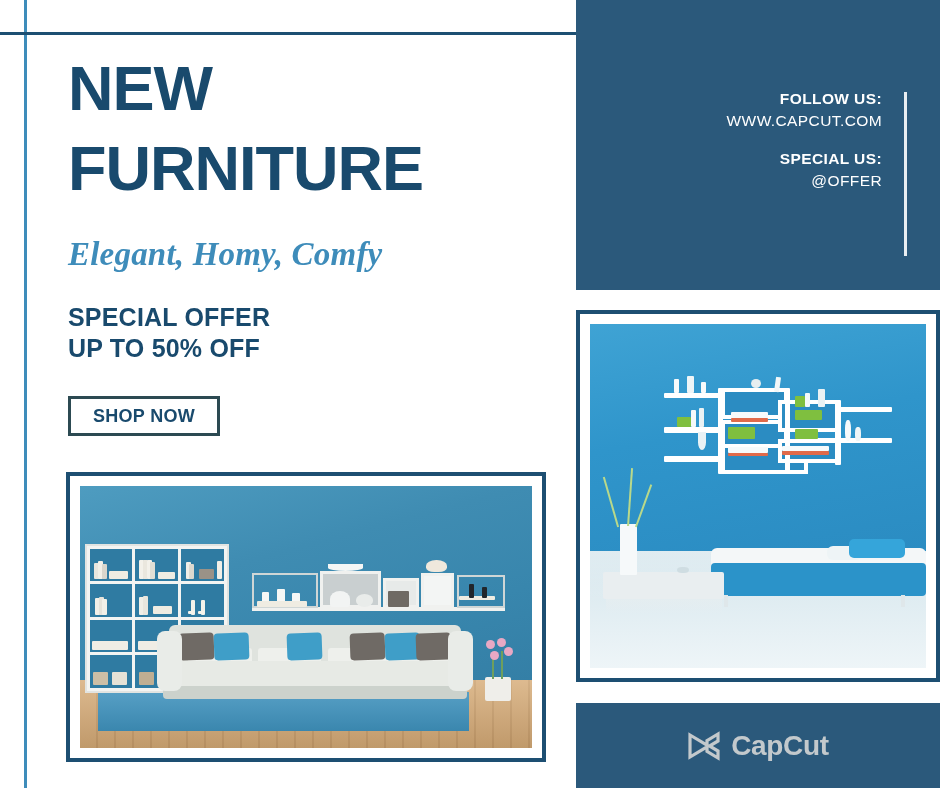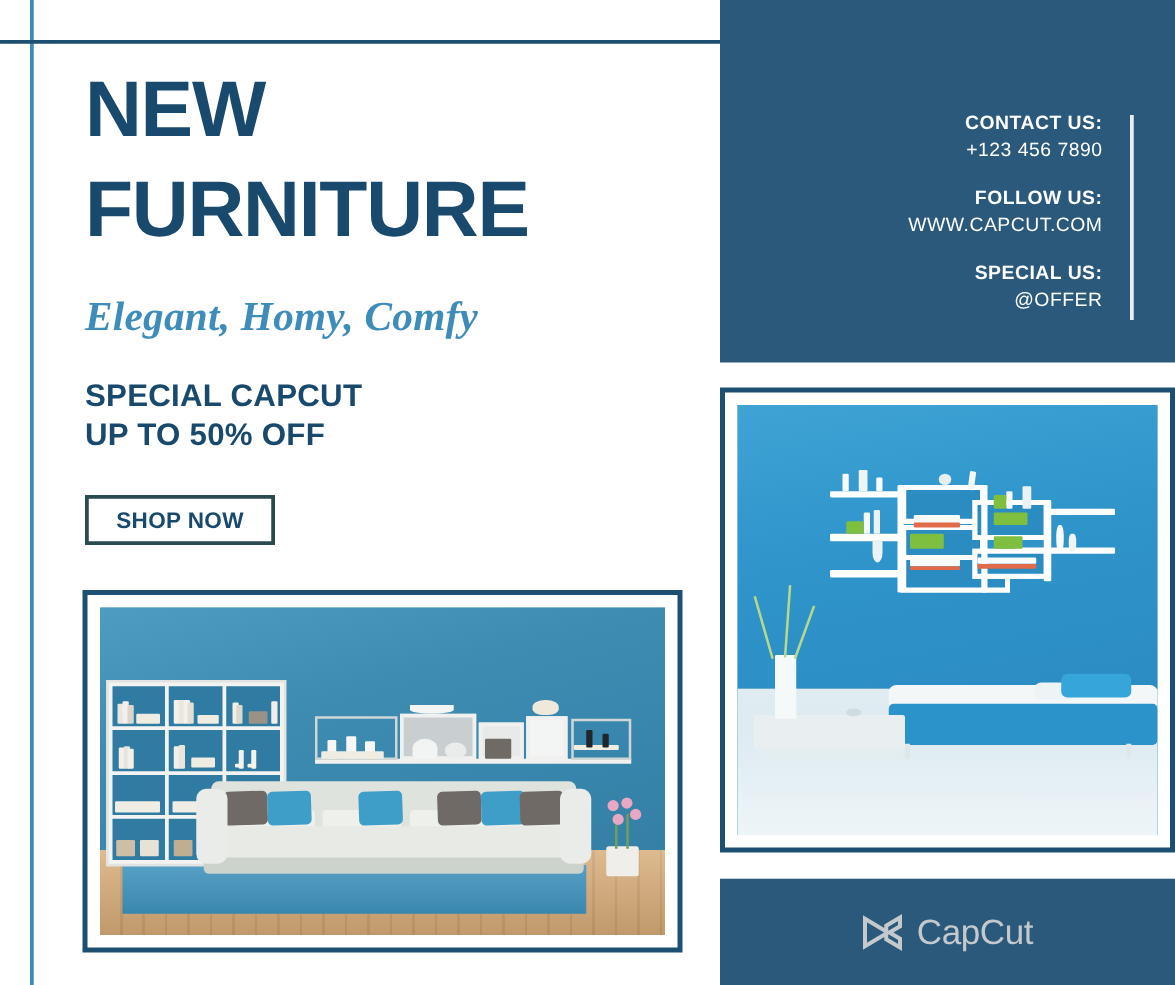--- a/index.html
+++ b/index.html
@@ -91,21 +91,21 @@
 
   
   .capcut-bar{
     position:absolute;left:576px;top:703px;width:364px;height:85px;
     background:#2b597b;
     display:flex;align-items:center;justify-content:center;
     gap:10px;
   }
   .capcut-mark{display:block;}
   .capcut-word{
-    font-size:28px;font-weight:normal;color:#c3c9cc;
+    font-size:28px;font-weight:bold;color:#c3c9cc;
     letter-spacing:-.3px;font-family:"Liberation Sans", sans-serif;
   }
 
   
   .lr{position:absolute;inset:0;}
   .lr-wall{position:absolute;left:0;top:0;right:0;height:74%;
     background:linear-gradient(165deg,#4e9cc0 0%,#3f8cb2 38%,#3886ad 70%,#347fa6 100%);}
   .lr-floor{position:absolute;left:0;top:74%;right:0;bottom:0;
     background:repeating-linear-gradient(90deg,#d6ab77 0px,#d6ab77 16px,#c99e6b 16px,#c99e6b 18px);}
   .lr-floor:after{content:"";position:absolute;inset:0;
@@ -178,41 +178,37 @@
 <div class="stage">
 
   <div class="v-rule"></div>
   <div class="h-rule"></div>
 
   <div class="contact-panel"></div>
   <div class="contact-rule"></div>
 
   <div class="contact-block">
     <div class="c-group">
-      <div class="c-label">CONTACT US:</div>
-      <div class="c-value">+123 456 7890</div>
-    </div>
-    <div class="c-group">
       <div class="c-label">FOLLOW US:</div>
       <div class="c-value">WWW.CAPCUT.COM</div>
     </div>
     <div class="c-group">
       <div class="c-label">SPECIAL US:</div>
       <div class="c-value">@OFFER</div>
     </div>
   </div>
 
   <div class="headline">
     <p class="title-line">NEW</p>
     <p class="title-line">FURNITURE</p>
   </div>
   <div class="tagline">Elegant, Homy, Comfy</div>
 
   <div class="offer">
-    <p class="offer-line">SPECIAL CAPCUT</p>
+    <p class="offer-line">SPECIAL OFFER</p>
     <p class="offer-line">UP TO 50% OFF</p>
   </div>
 
   <div class="shop-btn">SHOP NOW</div>
 
   <div class="frame frame-left">
     <div class="frame-inner">
       <div class="lr">
         <div class="lr-wall"></div>
         <div class="lr-floor"></div>

